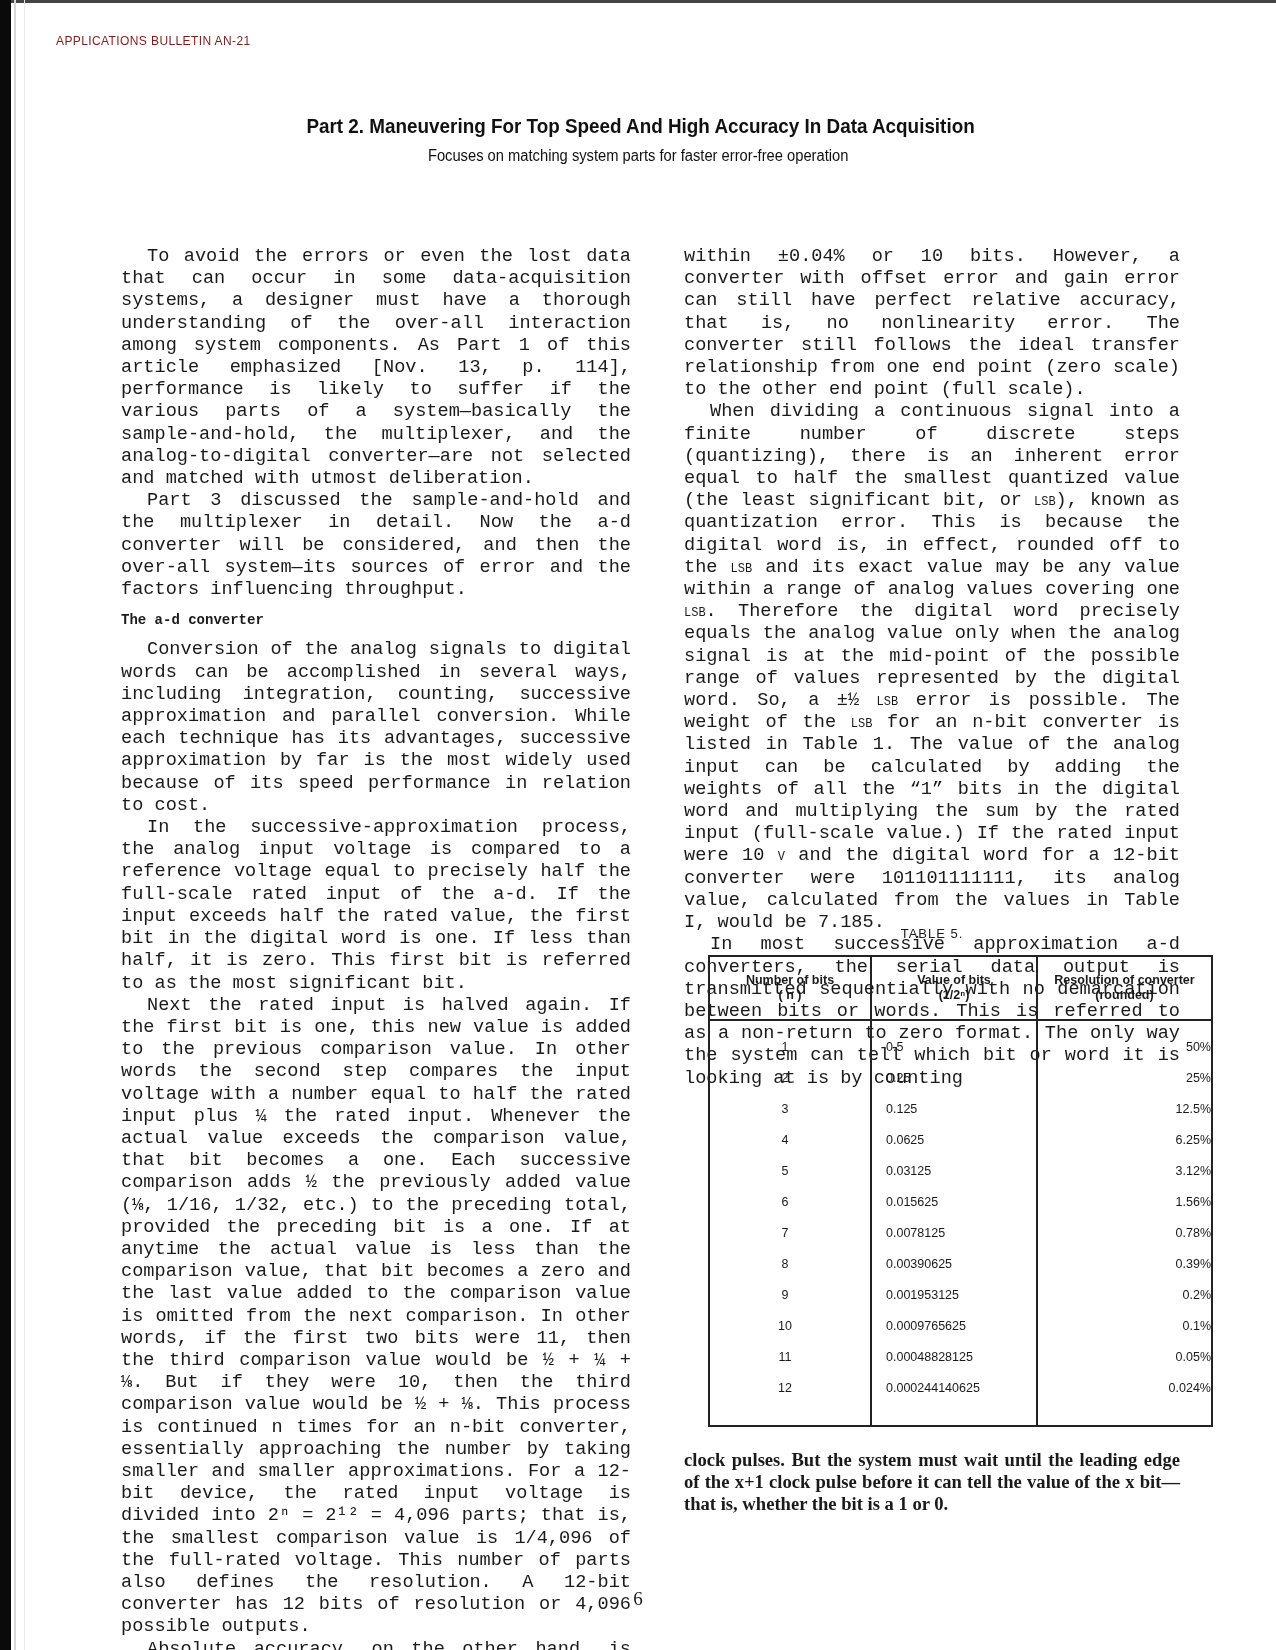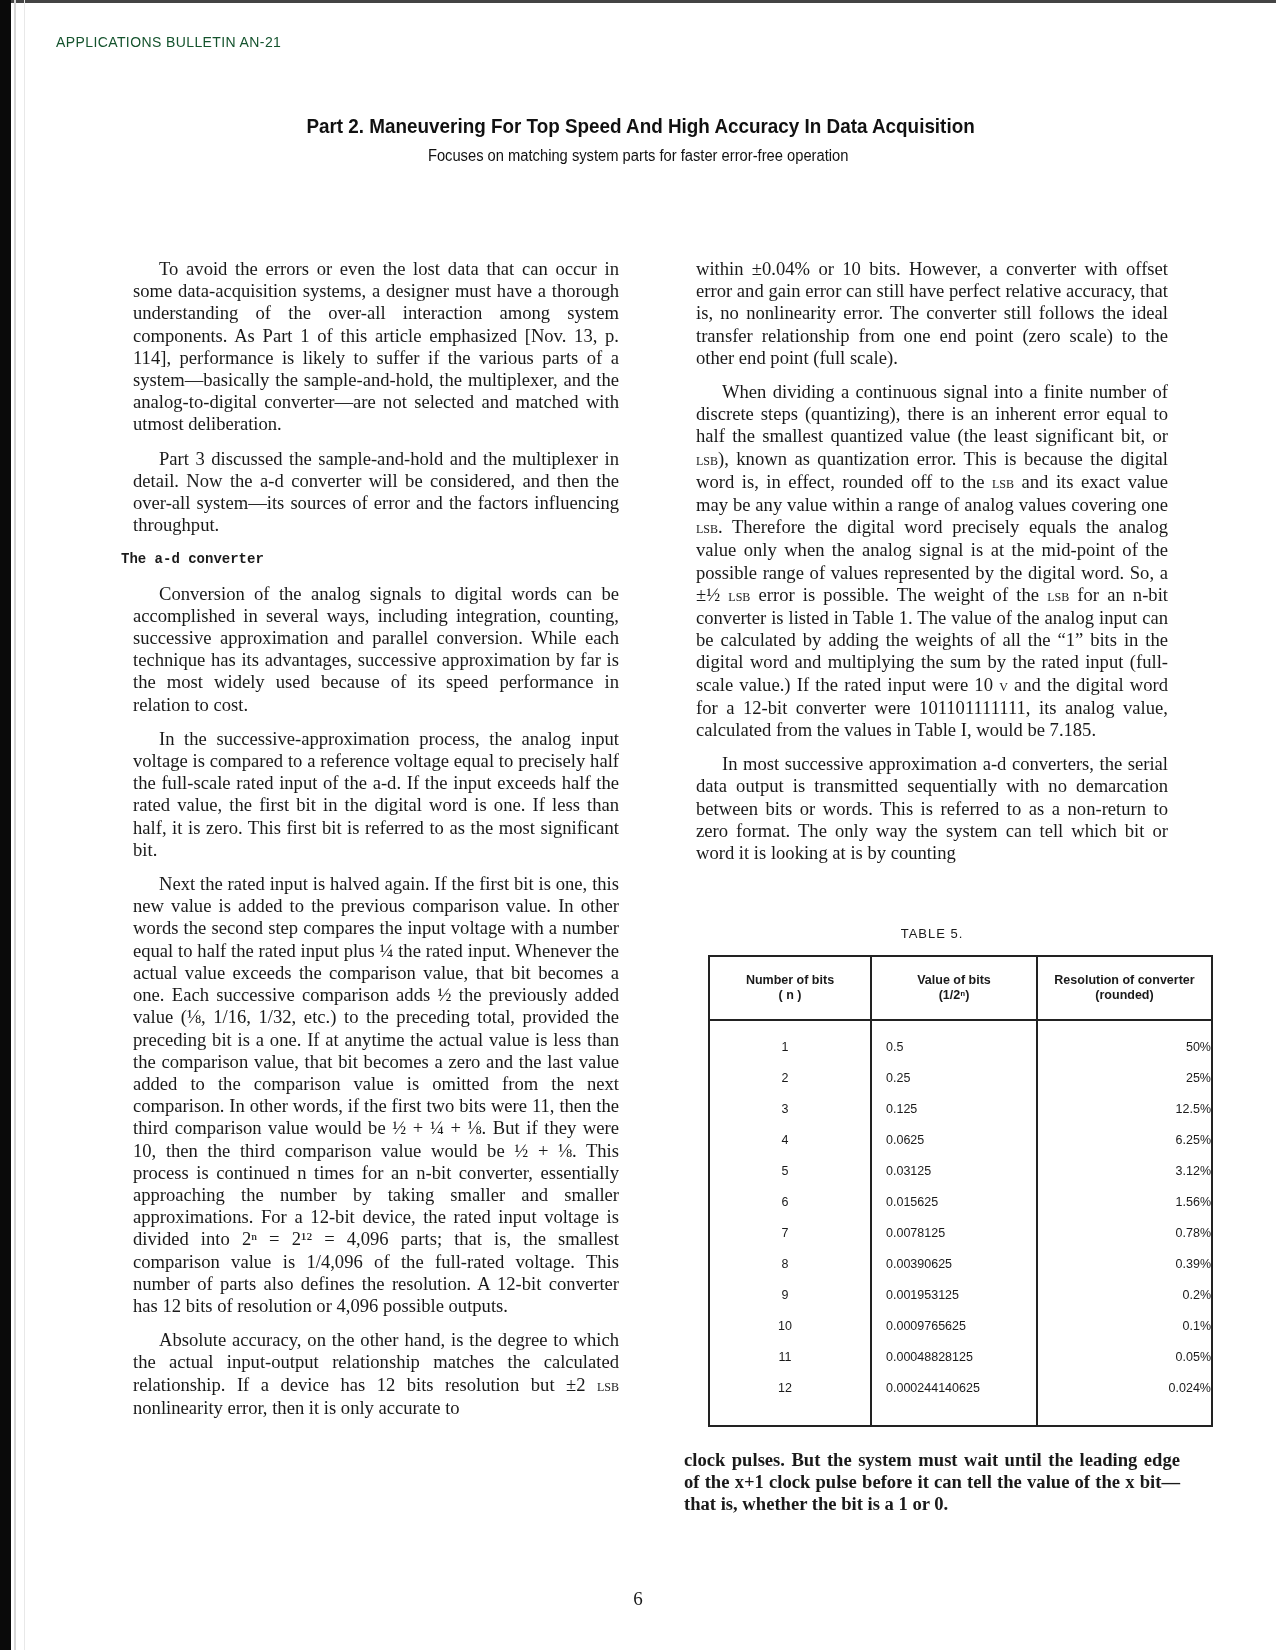--- a/index.html
+++ b/index.html
@@ -9,42 +9,42 @@
     font-family: "Liberation Serif", "DejaVu Serif", serif;
   }
   .left-edge { position: absolute; left: 0; top: 0; width: 11px; height: 1650px; background: #0a0a0a; }
   .left-edge-line { position: absolute; left: 14px; top: 0; width: 2px; height: 1650px; background: #d6d6d6; }
   .left-edge-line2 { position: absolute; left: 24px; top: 0; width: 1px; height: 1650px; background: #e8e8e8; }
   .top-edge { position: absolute; left: 0; top: 0; width: 1276px; height: 3px; background: #444; }
 
   .running-head {
     position: absolute; left: 56px; top: 34px;
     font-family: "Liberation Sans", "DejaVu Sans", sans-serif;
-    font-size: 14px; letter-spacing: 0.4px; color: #14532d;
+    font-size: 12px; letter-spacing: 0.4px; color: #7f1d1d;
   }
   .title {
     position: absolute; left: 0; width: 1276px; top: 114px; text-align: center;
     font-family: "Liberation Sans", "DejaVu Sans", sans-serif;
     font-weight: bold; font-size: 20.5px; color: #111;
     transform: scaleX(0.92); transform-origin: 670px 0;
   }
   .subtitle {
     position: absolute; left: 0; width: 1276px; top: 147px; text-align: center;
     font-family: "Liberation Sans", "DejaVu Sans", sans-serif;
     font-size: 16px; color: #111;
     transform: scaleX(0.92); transform-origin: 640px 0;
   }
   .col {
     position: absolute; top: 246px; width: 510px;
     font-size: 18.6px; line-height: 22.2px; text-align: justify;
     hyphens: none;
   }
   .col-left { left: 121px; }
   .col-right { left: 684px; width: 496px; }
-  .col p { margin: 12px; text-indent: 26px; }
+  .col p { margin: 0; text-indent: 26px; font-family: Liberation Mono, monospace; }
   .col p.noindent { text-indent: 0; }
   .sc { font-variant: small-caps; font-size: 0.92em; }
   .heading {
     font-family: Liberation Mono, monospace;
     font-weight: bold; font-size: 14px; margin: 8px 0 8px 0; text-indent: 0;
   }
   .table-caption {
     position: absolute; left: 684px; width: 496px; top: 926px; text-align: center;
     font-family: "Liberation Sans", "DejaVu Sans", sans-serif; font-size: 13px; letter-spacing: 1px;
   }

